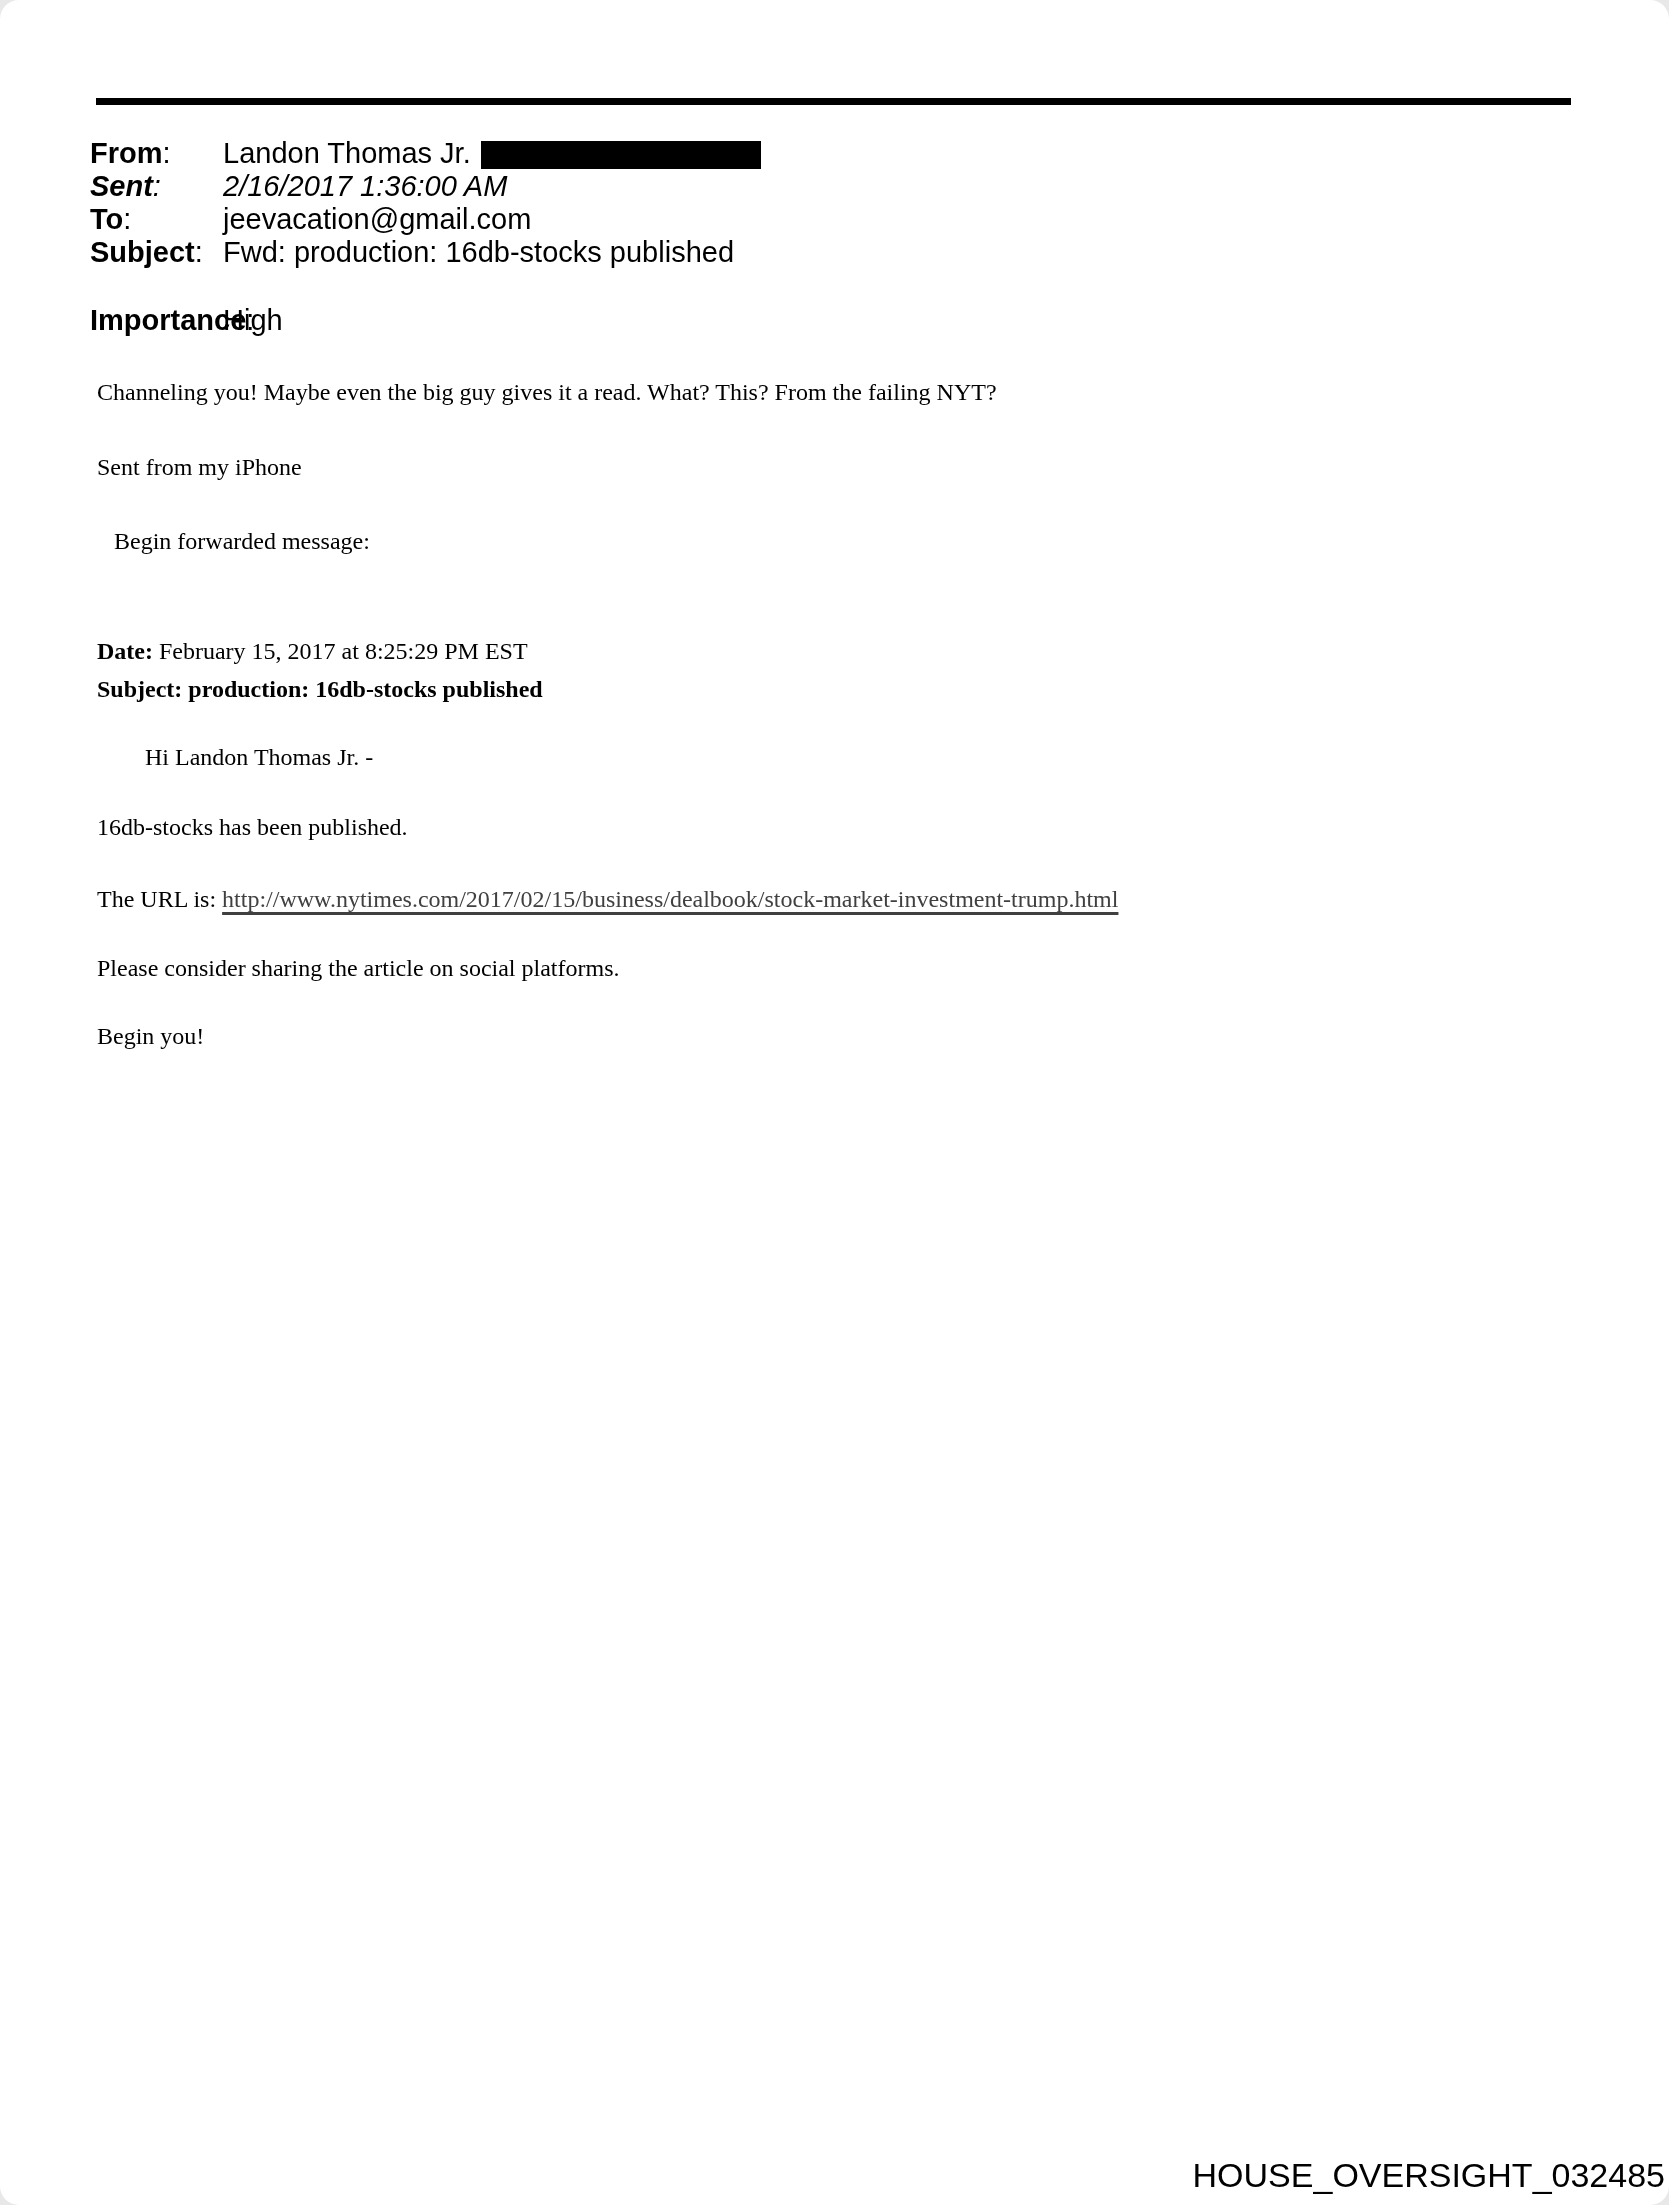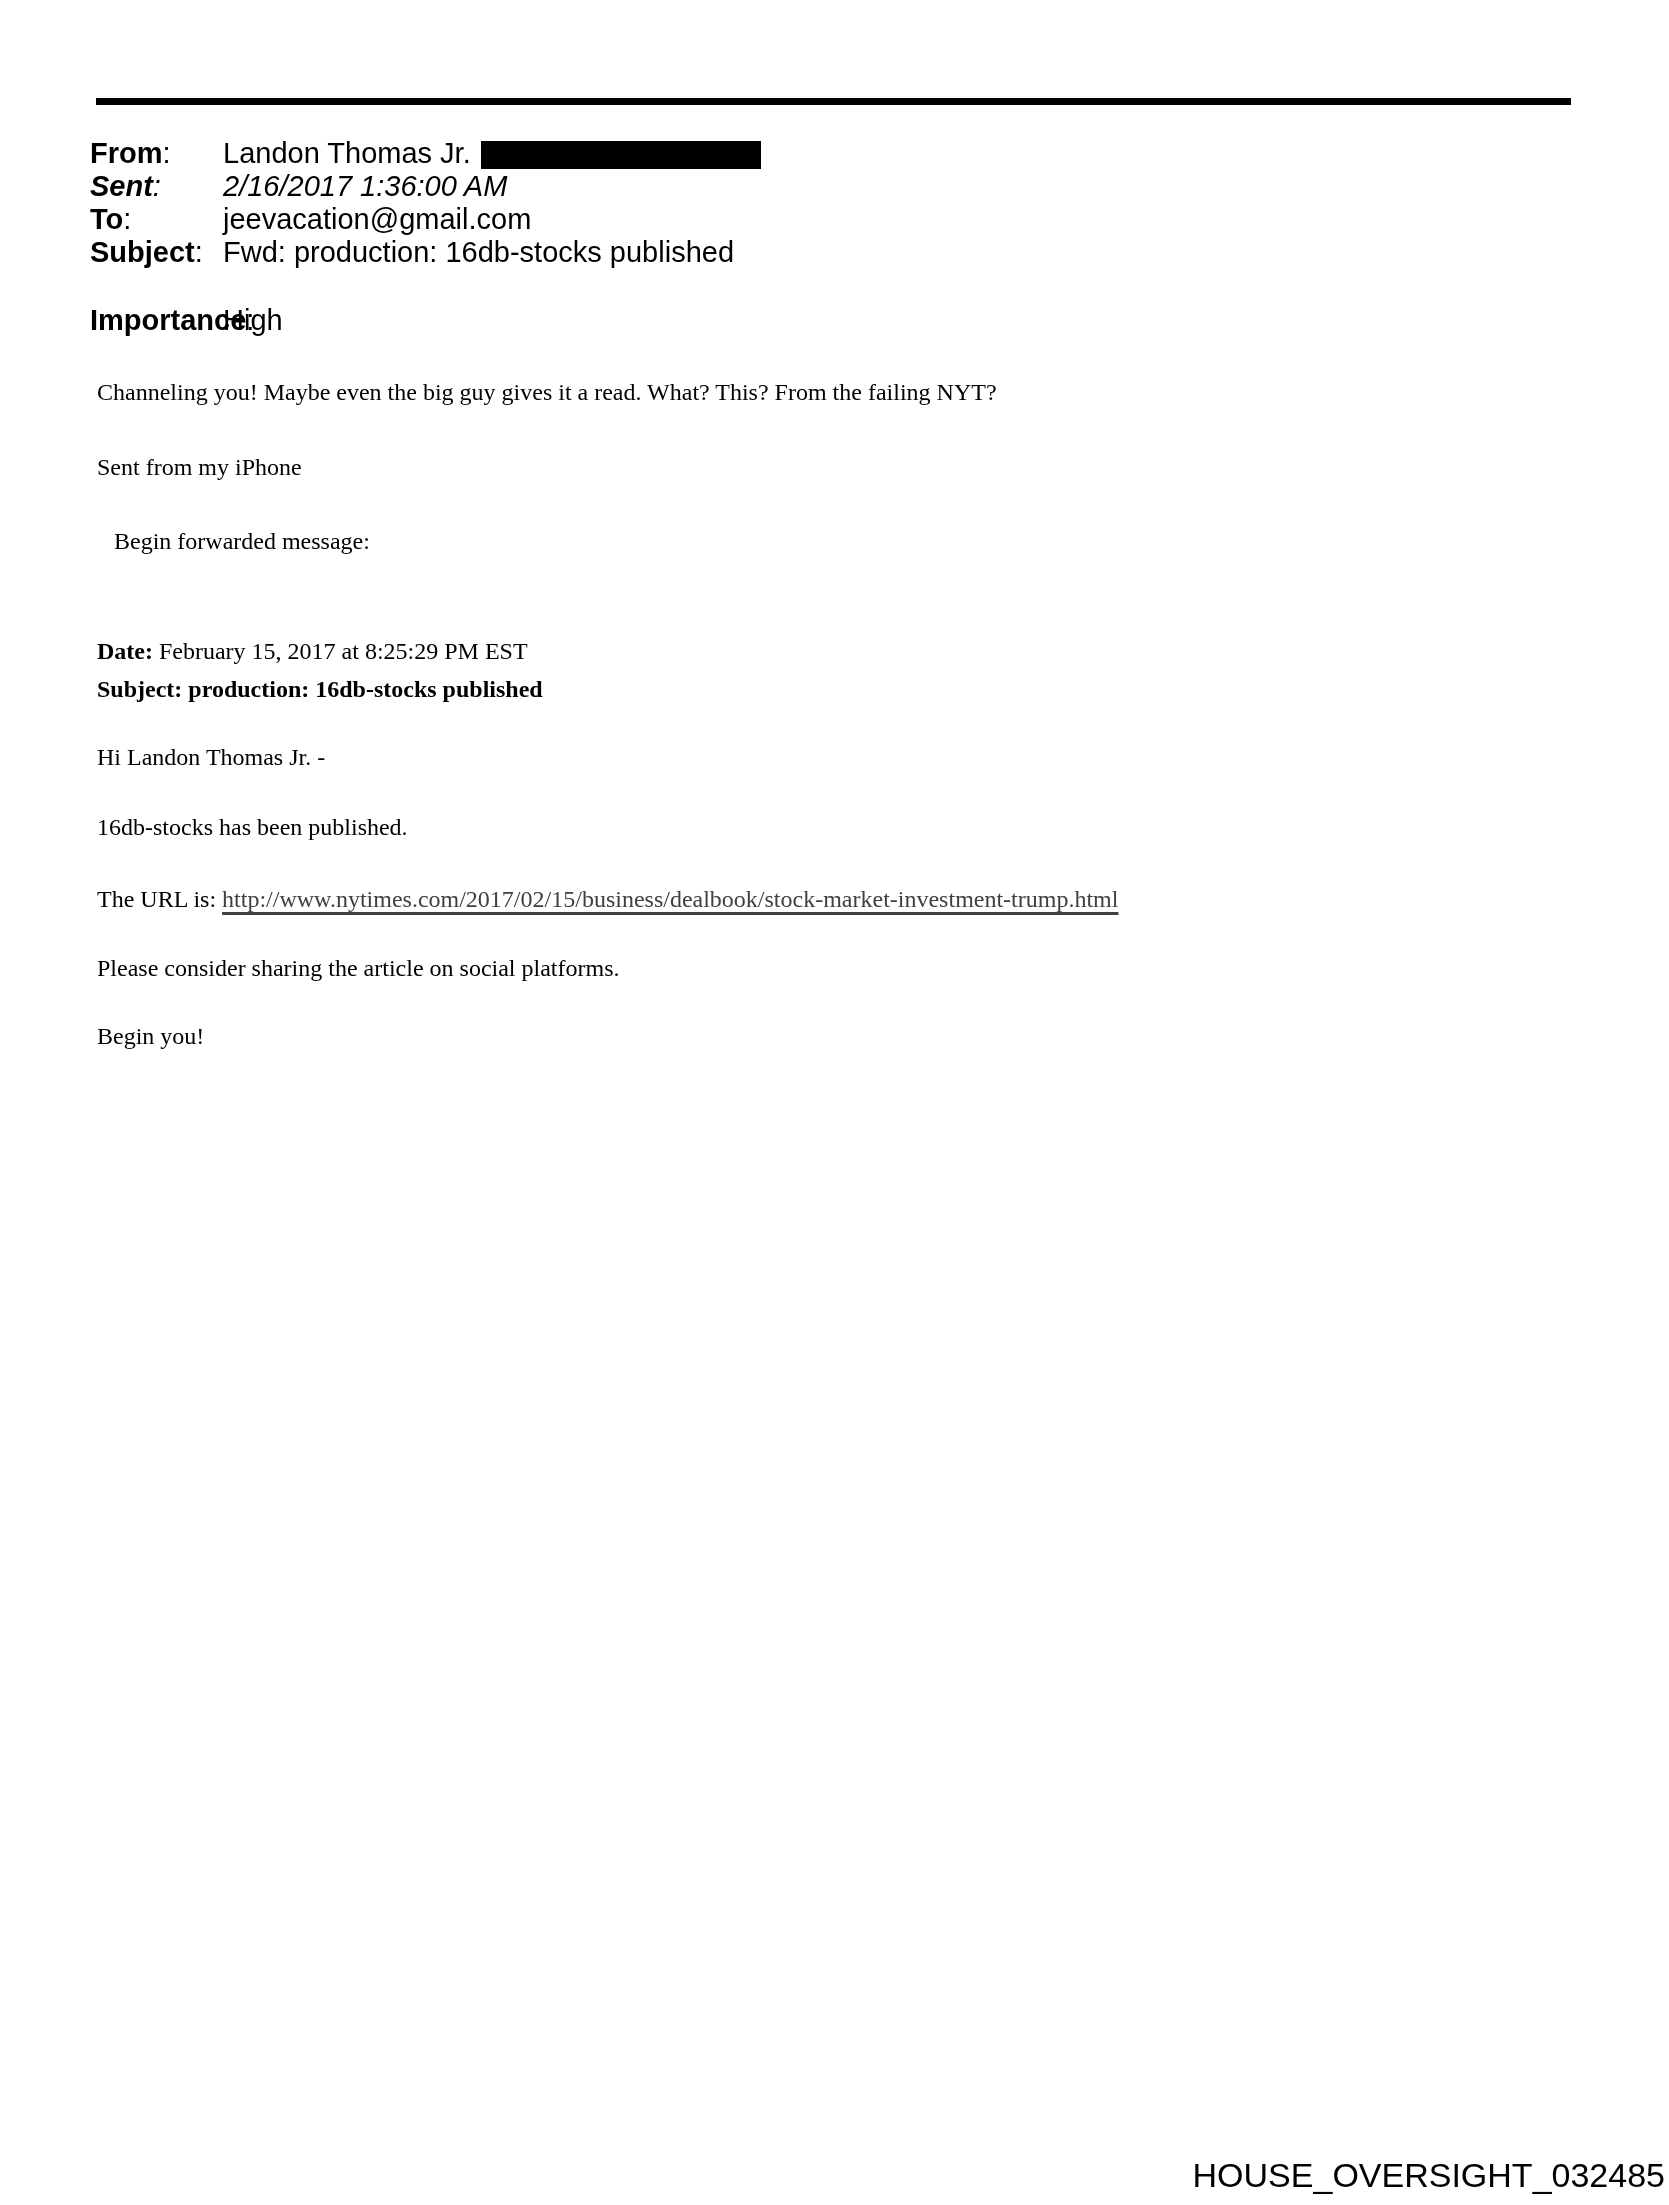--- a/index.html
+++ b/index.html
@@ -3,20 +3,21 @@
 <meta charset="utf-8">
 <style>
   html,body{margin:0;padding:0;background:#e8e8e8;}
   .page{
     position:relative;
     width:1669px;height:2205px;
     background:#ffffff;
     overflow:hidden;
     font-family:"Liberation Sans",sans-serif;
     color:#000;
+    border-radius:19px;
   }
   .top-rule{
     position:absolute;left:96px;top:98px;
     width:1475px;height:6.5px;background:#000;
   }
   
   .hdr-row{
     position:absolute;left:90px;height:33px;line-height:33px;
     font-size:29px;white-space:nowrap;
   }
@@ -37,21 +38,21 @@
     position:absolute;left:97px;margin:0;
     font-family:"Liberation Serif",serif;
     font-size:24px;line-height:38px;white-space:nowrap;
   }
   .p-intro{top:373px;}
   .p-iphone{top:448px;}
   .p-begin{top:522px;margin-left:17px;}
   .p-fwd-from{top:594px;}
   .p-fwd-date{top:632px;}
   .p-fwd-subject{top:670px;}
-  .p-greeting{top:738px;}
+  .p-greeting{top:738px;margin-left:48px;}
   .p-published{top:808px;}
   .p-url{top:880px;}
   .p-share{top:949px;}
   .p-thanks{top:1017px;}
   .link{
     color:#0000EE;
     text-decoration:underline;
     text-decoration-thickness:2.6px;
     text-underline-offset:4.6px;
     cursor:pointer;

